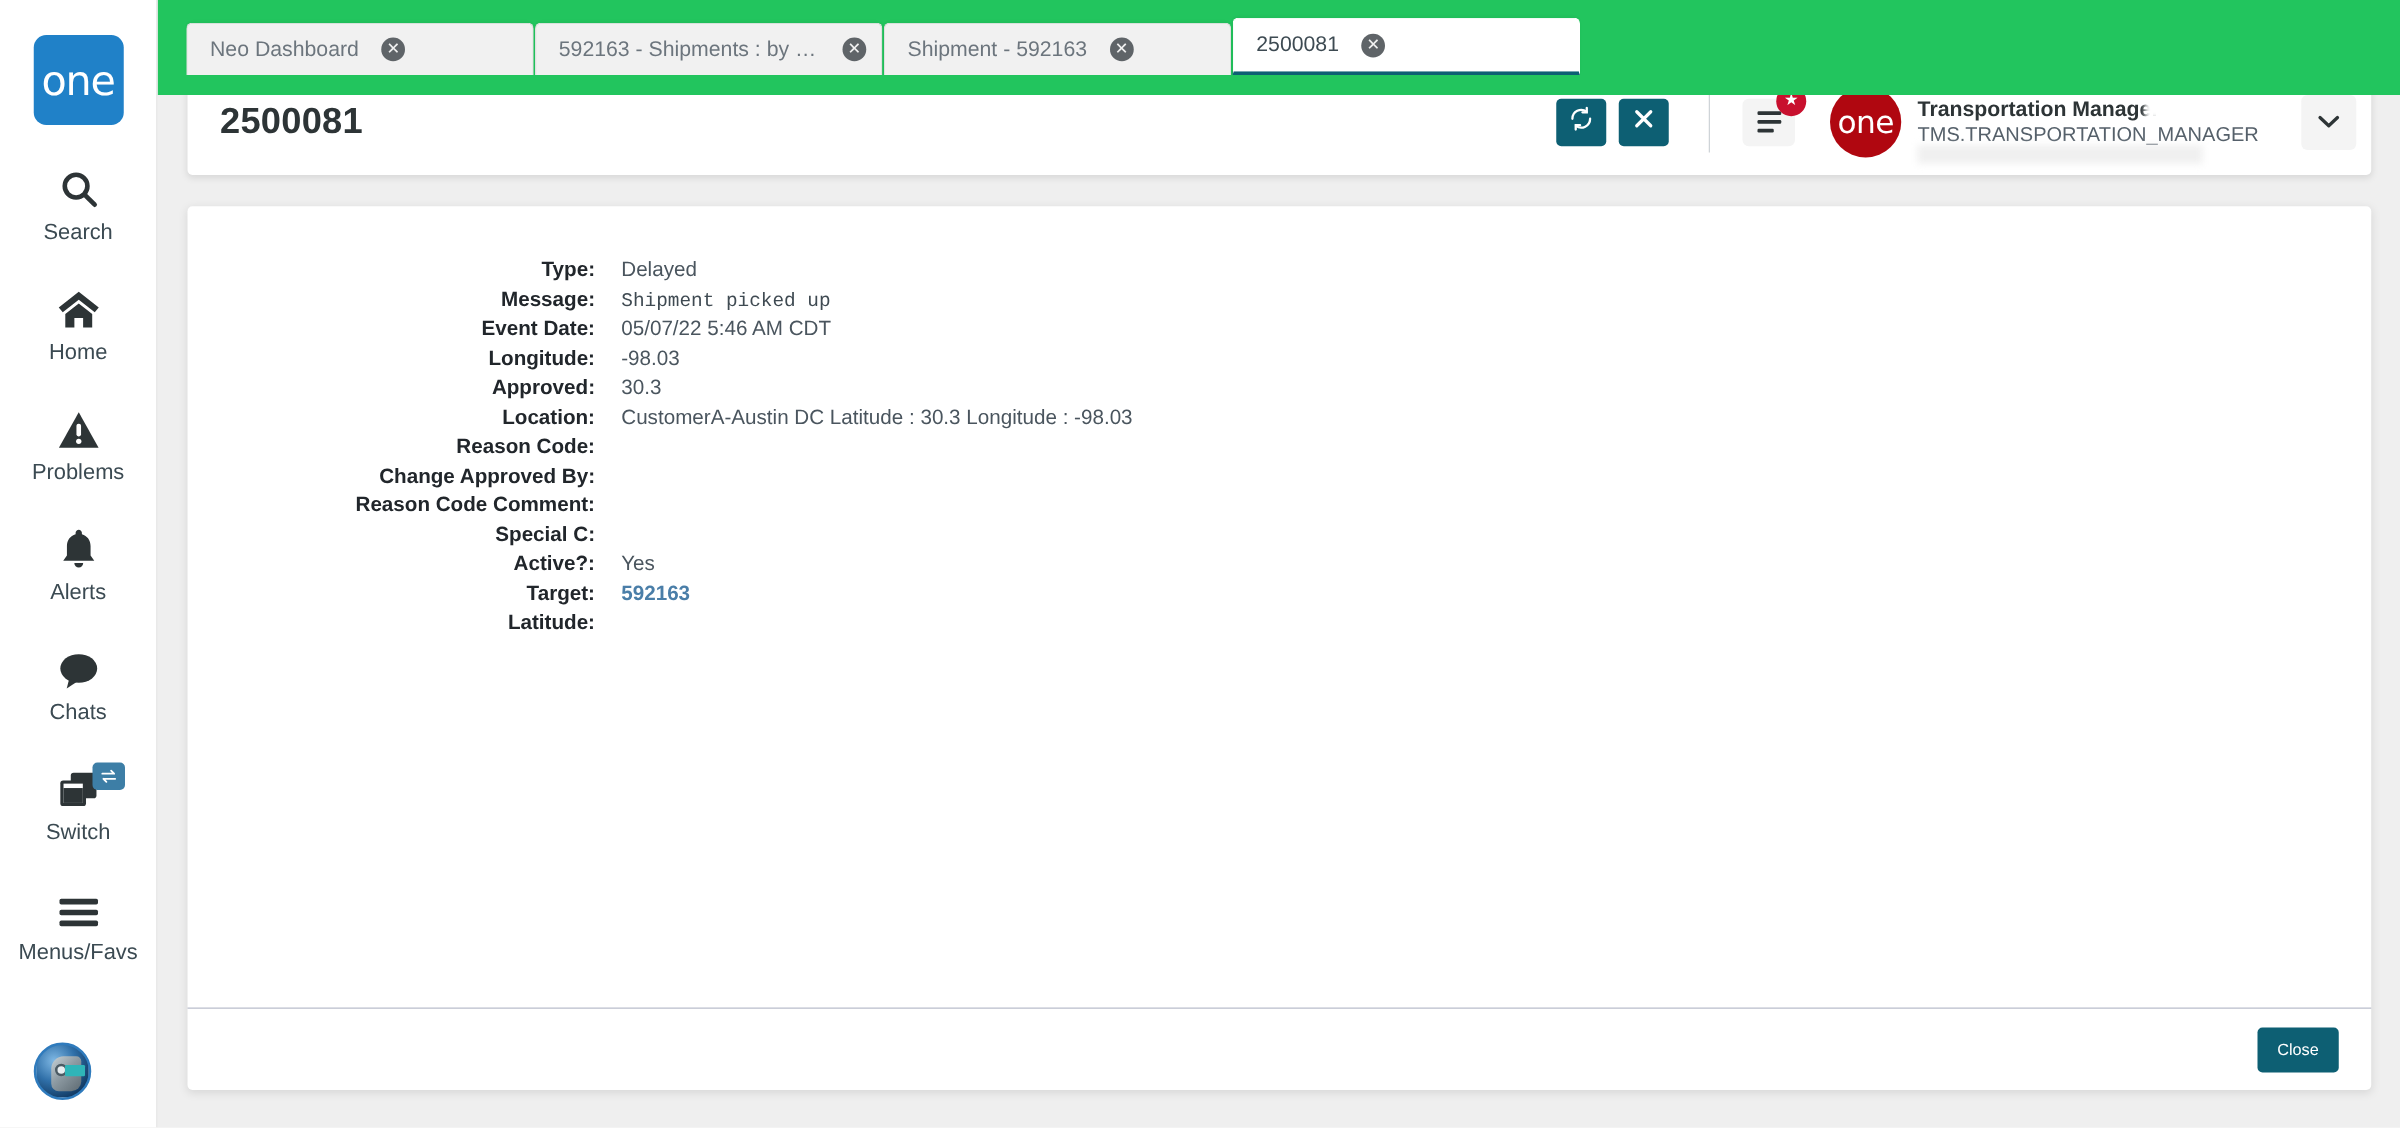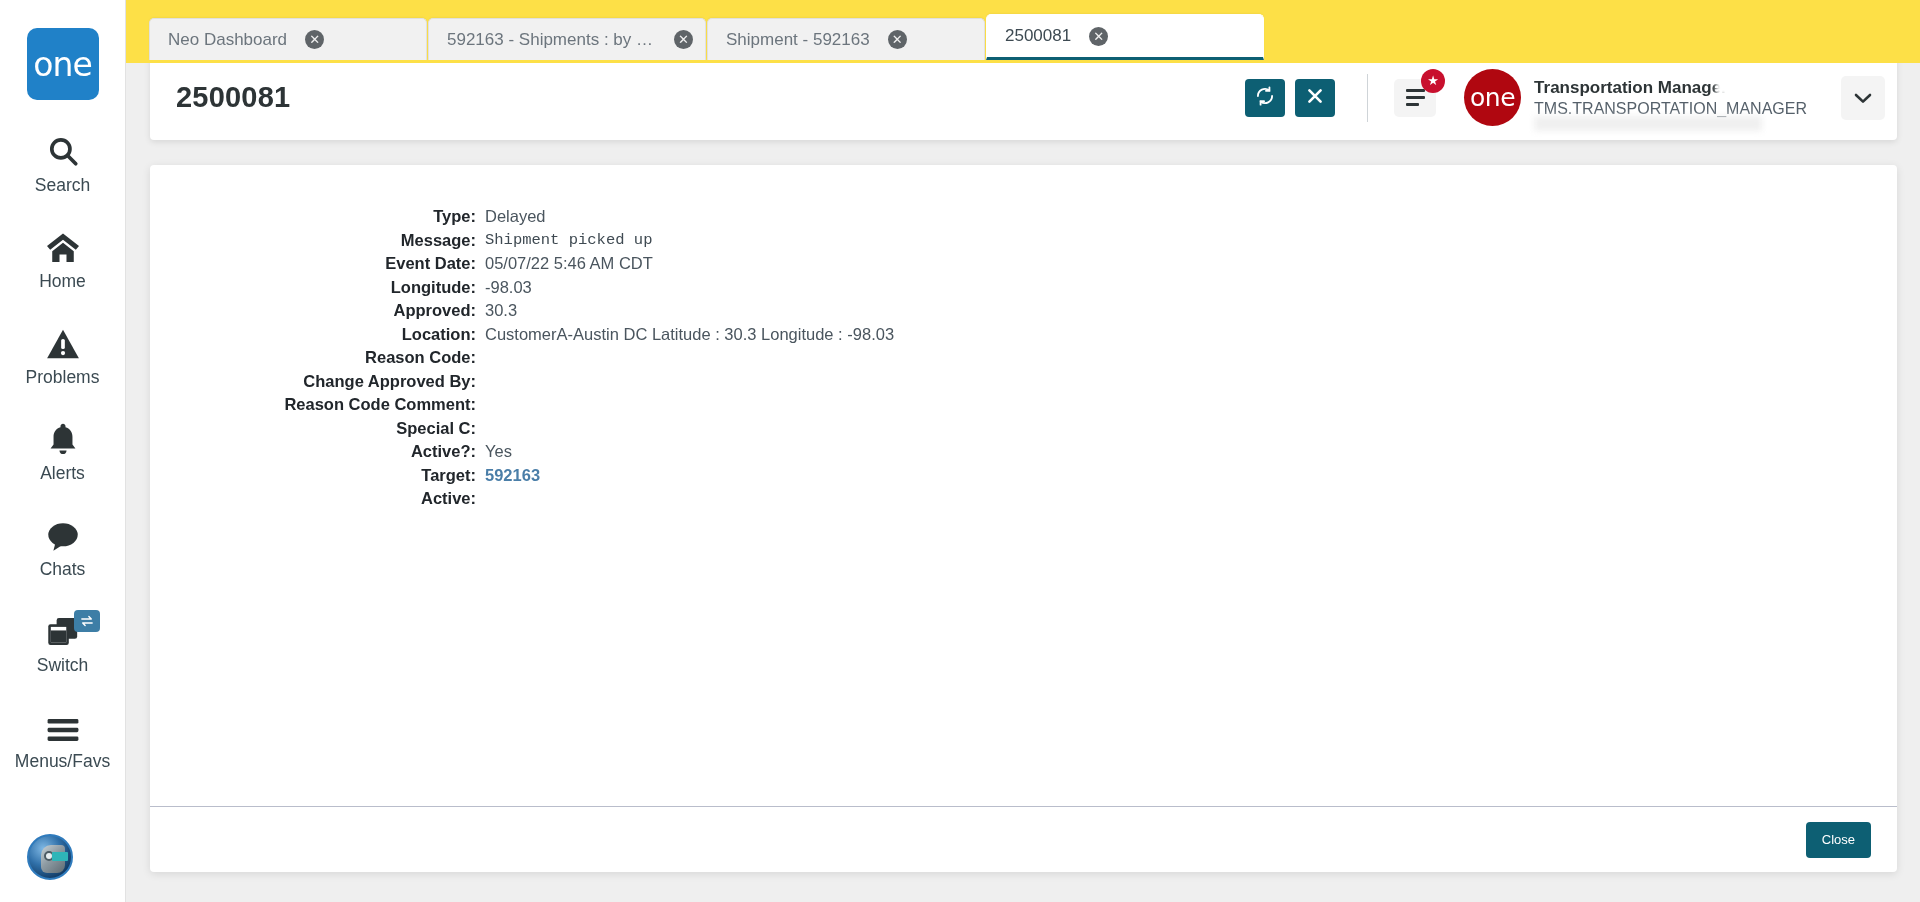--- a/index.html
+++ b/index.html
@@ -73,22 +73,22 @@
   
   .top-strip {
     position: absolute; left: 166px; top: 0;
     width: 1754px; height: 7px; background: #1f7ec4;
     z-index: 5;
   }
 
   
   .tabstrip {
     position: absolute; left: 126px; top: 0;
-    width: 1794px; height: 63px;
-    background: #fde047;
+    width: 1794px; height: 76px;
+    background: #22c55e;
     z-index: 6;
   }
   .tabs-row {
     position: absolute; left: 23px; top: 14px;
     display: flex; align-items: flex-end; height: 46px;
   }
   .tab {
     height: 42px; min-width: 100px;
     background: #f1f1f1;
     border: 1px solid #e0e0e0; border-bottom: none;
@@ -192,21 +192,21 @@
 
   
   .body-card {
     position: absolute; left: 150px; top: 165px;
     width: 1747px; height: 707px;
     background: #ffffff; border-radius: 4px;
     box-shadow: 0 2px 8px rgba(0,0,0,.10);
     display: flex; flex-direction: column;
   }
   .form-area { flex: 1 1 auto; padding: 42px 0 0 0; overflow: hidden; }
-  .field-row { display: flex; align-items: flex-start; margin-bottom: 4.5px; }
+  .field-row { display: flex; align-items: flex-end; margin-bottom: 4.5px; gap: 12px; }
   .field-label {
     width: 335px; text-align: right; padding-right: 9px;
     font-size: 16.5px; font-weight: bold; color: #21262b;
     font-family: "Liberation Sans", sans-serif;
   }
   .field-value {
     font-size: 16.5px; color: #4a555e;
     font-family: "Liberation Sans", sans-serif;
   }
   .field-value.mono {
@@ -456,21 +456,21 @@
         </div>
         <div class="field-row">
           <div class="field-label">Active?:</div>
           <div class="field-value">Yes</div>
         </div>
         <div class="field-row">
           <div class="field-label">Target:</div>
           <div class="field-value link">592163</div>
         </div>
         <div class="field-row">
-          <div class="field-label">Active:</div>
+          <div class="field-label">Latitude:</div>
           <div class="field-value"></div>
         </div>
       </div>
 
     <div class="card-footer">
       <button class="btn-close">Close</button>
     </div>
   </div>
 
 </div>

